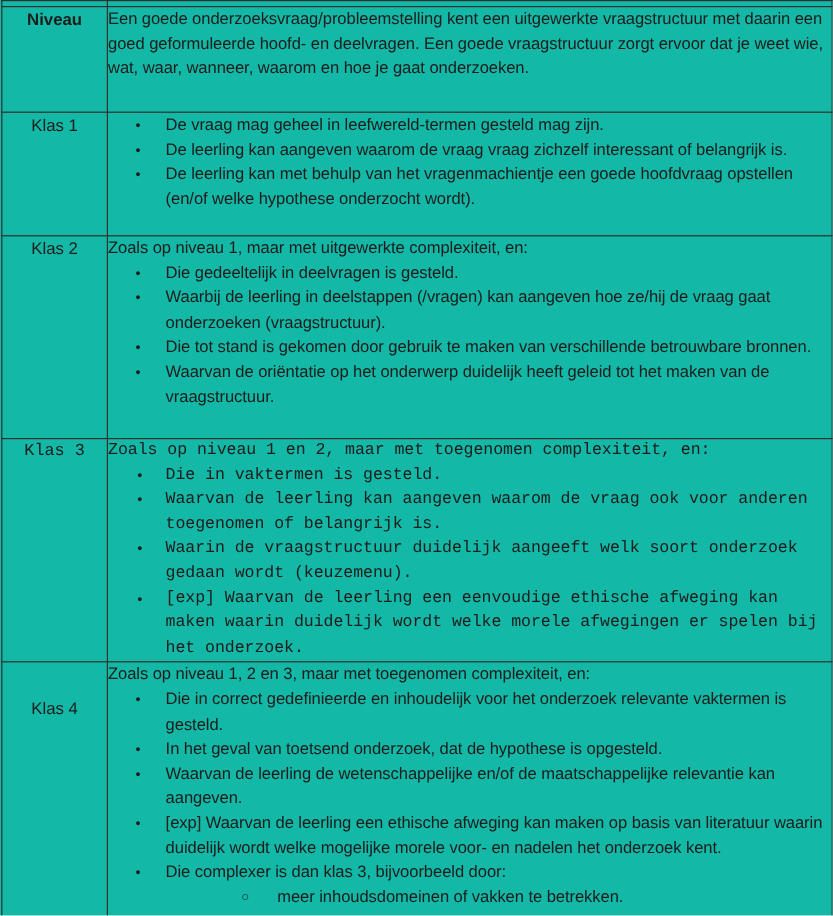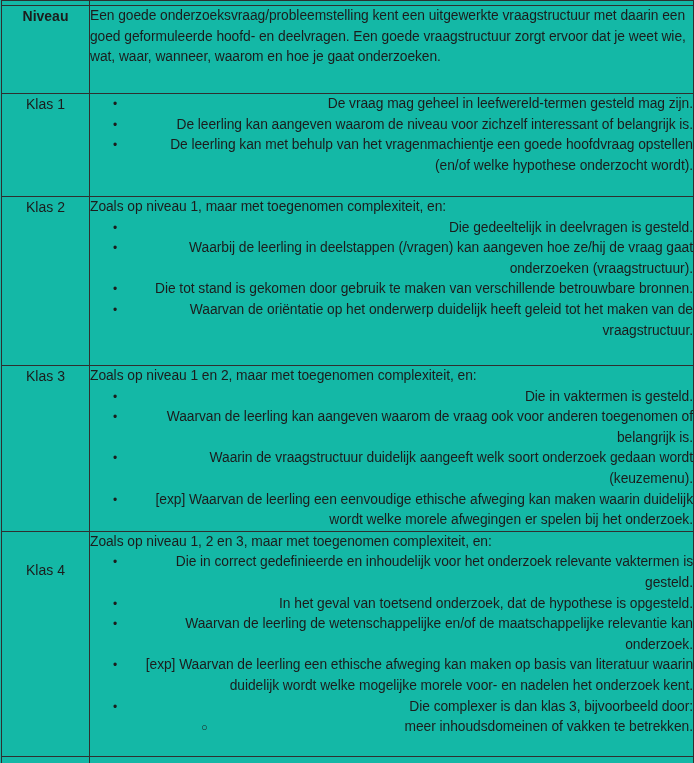--- a/index.html
+++ b/index.html
@@ -25,21 +25,21 @@
     overflow: hidden;
   }
   col.c-label { width: 88px; }
   
   tr.sliver-top td { height: 4px; border-bottom: 1px solid #2f2f2f; }
   tr.sliver-bottom td { height: 6px; border-top: 1px solid #2f2f2f; }
   
   tbody.data tr.row-0 { height: 88px; }
   tbody.data tr.row-1 { height: 103px; }
   tbody.data tr.row-2 { height: 169px; }
-  tbody.data tr.row-3 { height: 165px; }
+  tbody.data tr.row-3 { height: 165px; font-family: Liberation Mono, monospace; }
   tbody.data tr.row-4 { height: 225px; }
   td.label-cell {
     text-align: center;
     font-size: 14px;
     line-height: 20.6px;
     padding-top: 3px;
   }
   td.label-cell.bold { font-weight: bold; }
   td.label-cell.offset { padding-top: 28px; }
   td.desc-cell {
@@ -59,21 +59,21 @@
     width: 25px;
     font-size: 12px;
     line-height: 20.6px;
   }
   .bullet.l2 .marker {
     margin-left: 111px;
     width: 30px;
     font-size: 11px;
     line-height: 20.6px;
   }
-  .bullet .btext { flex: 1 1 auto; text-align: right; }
+  .bullet .btext { flex: 1 1 auto; }
 </style>
 </head>
 <body>
 
 <div class="page">
   <table class="rubric">
     <colgroup>
       <col class="c-label">
       <col class="c-desc">
     </colgroup>
@@ -92,32 +92,32 @@
         </tr>
         <tr class="row-1">
           <td class="label-cell"><span>Klas 1</span></td>
           <td class="desc-cell">
             <div class="bullet l1">
               <span class="marker">•</span>
               <span class="btext">De vraag mag geheel in leefwereld-termen gesteld mag zijn.</span>
             </div>
             <div class="bullet l1">
               <span class="marker">•</span>
-              <span class="btext">De leerling kan aangeven waarom de niveau voor zichzelf interessant of belangrijk is.</span>
+              <span class="btext">De leerling kan aangeven waarom de vraag vraag zichzelf interessant of belangrijk is.</span>
             </div>
             <div class="bullet l1">
               <span class="marker">•</span>
               <span class="btext">De leerling kan met behulp van het vragenmachientje een goede hoofdvraag opstellen (en/of welke hypothese onderzocht wordt).</span>
             </div>
           </td>
         </tr>
         <tr class="row-2">
           <td class="label-cell"><span>Klas 2</span></td>
           <td class="desc-cell">
-            <div class="intro">Zoals op niveau 1, maar met toegenomen complexiteit, en:</div>
+            <div class="intro">Zoals op niveau 1, maar met uitgewerkte complexiteit, en:</div>
             <div class="bullet l1">
               <span class="marker">•</span>
               <span class="btext">Die gedeeltelijk in deelvragen is gesteld.</span>
             </div>
             <div class="bullet l1">
               <span class="marker">•</span>
               <span class="btext">Waarbij de leerling in deelstappen (/vragen) kan aangeven hoe ze/hij de vraag gaat onderzoeken (vraagstructuur).</span>
             </div>
             <div class="bullet l1">
               <span class="marker">•</span>
@@ -158,21 +158,21 @@
             <div class="bullet l1">
               <span class="marker">•</span>
               <span class="btext">Die in correct gedefinieerde en inhoudelijk voor het onderzoek relevante vaktermen is gesteld.</span>
             </div>
             <div class="bullet l1">
               <span class="marker">•</span>
               <span class="btext">In het geval van toetsend onderzoek, dat de hypothese is opgesteld.</span>
             </div>
             <div class="bullet l1">
               <span class="marker">•</span>
-              <span class="btext">Waarvan de leerling de wetenschappelijke en/of de maatschappelijke relevantie kan onderzoek.</span>
+              <span class="btext">Waarvan de leerling de wetenschappelijke en/of de maatschappelijke relevantie kan aangeven.</span>
             </div>
             <div class="bullet l1">
               <span class="marker">•</span>
               <span class="btext">[exp] Waarvan de leerling een ethische afweging kan maken op basis van literatuur waarin duidelijk wordt welke mogelijke morele voor- en nadelen het onderzoek kent.</span>
             </div>
             <div class="bullet l1">
               <span class="marker">•</span>
               <span class="btext">Die complexer is dan klas 3, bijvoorbeeld door:</span>
             </div>
             <div class="bullet l2">

